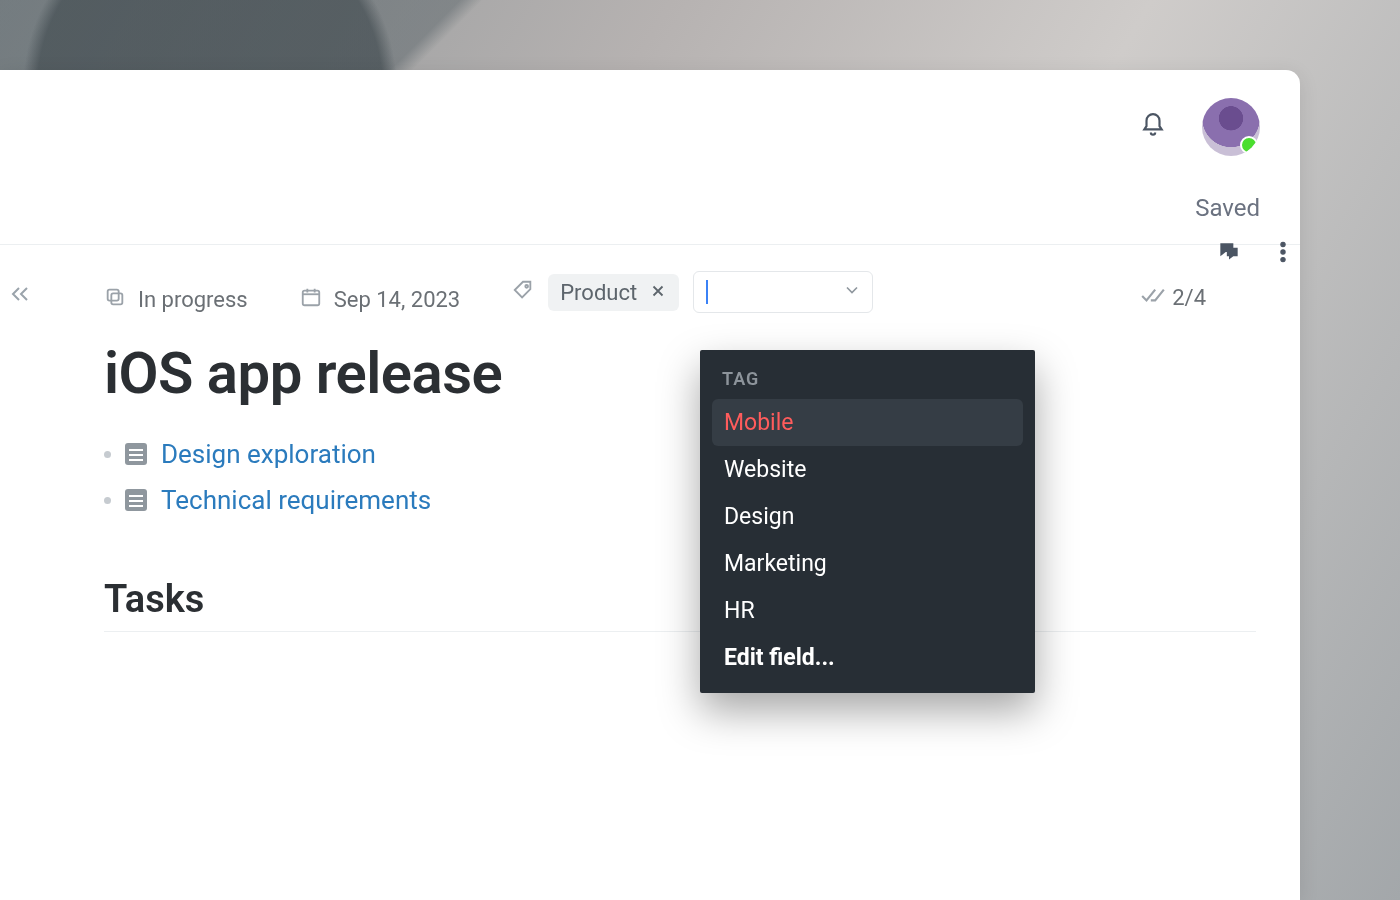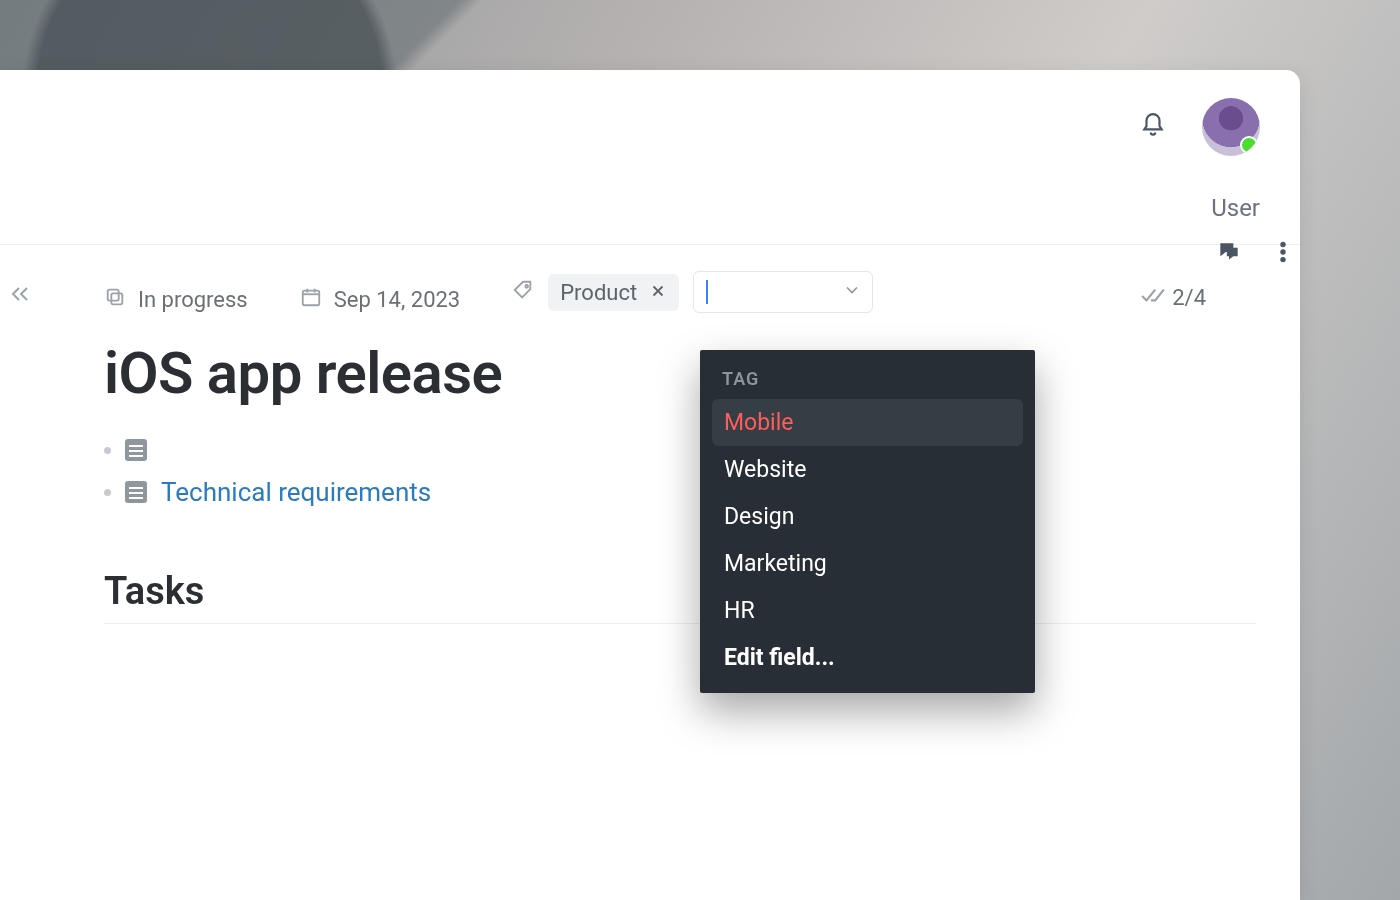--- a/index.html
+++ b/index.html
@@ -201,21 +201,21 @@
   <div class="topbar">
     <div class="right-cluster">
       <span class="bell">
         <svg viewBox="0 0 24 24">
             <path d="M6 8a6 6 0 1 1 12 0v5l2 3H4l2-3V8z"></path>
             <path d="M10 19a2 2 0 0 0 4 0"></path>
           </svg>
       </span>
       <span class="avatar"></span>
     </div>
-    <div class="saved">User</div>
+    <div class="saved">Saved</div>
   </div>
 
   <span class="collapse-handle">
     <svg viewBox="0 0 24 24">
         <path d="M11 6l-6 6 6 6"></path>
         <path d="M19 6l-6 6 6 6"></path>
       </svg>
   </span>
 
   <div class="content">
@@ -294,20 +294,21 @@
       </div>
     </div>
 
     <h1 class="title">iOS app release</h1>
 
 
     <ul class="docs">
       <li>
         <span class="bullet"></span>
         <span class="doc-ico"></span>
+        <a>Design exploration</a>
       </li>
       <li>
         <span class="bullet"></span>
         <span class="doc-ico"></span>
         <a>Technical requirements</a>
       </li>
     </ul>
 
     <h2 class="section">Tasks</h2>
 

